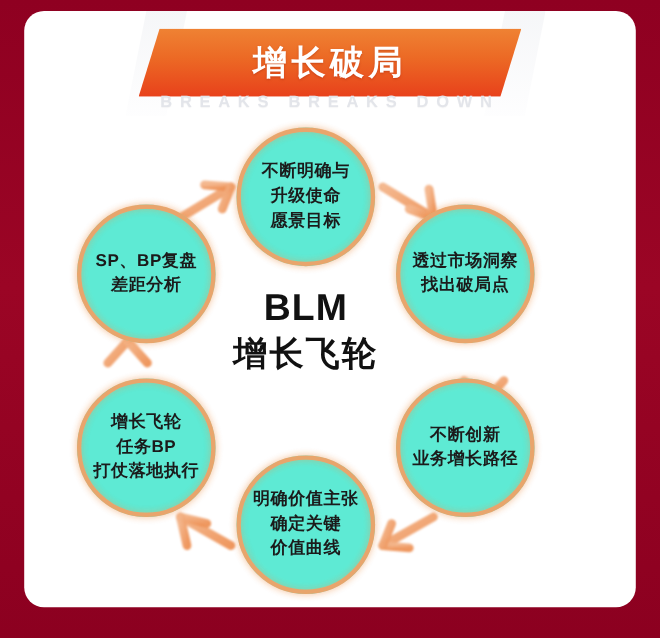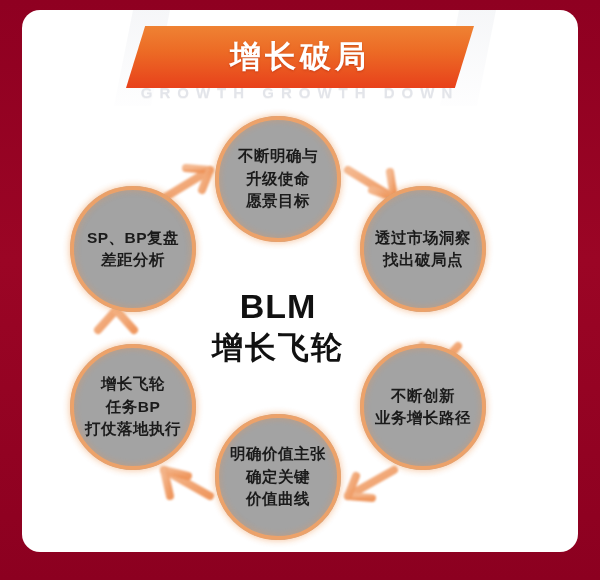--- a/index.html
+++ b/index.html
@@ -108,21 +108,21 @@
   }
   .wheel svg {
     position: absolute;
     left: 0;
     top: 0;
   }
 
   .node {
     position: absolute;
     border-radius: 50%;
-    background: #a3a3a3;
+    background: #5eead4;
     display: flex;
     align-items: center;
     justify-content: center;
     text-align: center;
     box-sizing: border-box;
   }
   .node .label {
     position: relative;
     z-index: 3;
     font-size: 15.5px;
@@ -157,21 +157,21 @@
 
   .center {
     position: absolute;
     left: 158px;
     top: 148px;
     width: 196px;
     height: 132px;
     display: flex;
     flex-direction: column;
     align-items: center;
-    justify-content: center;
+    justify-content: flex-start;
     z-index: 4;
   }
   .center .line1 {
     font-size: 34px;
     font-weight: bold;
     color: #111111;
     letter-spacing: 1px;
     line-height: 1.1;
   }
   .center .line2 {
@@ -189,21 +189,21 @@
 <div class="poster">
   <div class="card">
 
     <div class="banner-wrap">
       <div class="wedge left"></div>
       <div class="wedge right"></div>
       <div class="banner">
         <div class="banner-title">增长破局</div>
       </div>
     </div>
-    <div class="subtitle">GROWTH GROWTH DOWN</div>
+    <div class="subtitle">BREAKS BREAKS DOWN</div>
 
     <div class="wheel">
 
       <svg width="556" height="438" viewBox="0 0 556 438">
         <defs>
           <linearGradient id="arrowGrad" x1="0" y1="0" x2="1" y2="1">
             <stop offset="0%" stop-color="#f3b489" stop-opacity="0.95"></stop>
             <stop offset="100%" stop-color="#ee9257" stop-opacity="0.95"></stop>
           </linearGradient>
           <filter id="softBlur" x="-50%" y="-50%" width="200%" height="200%">

